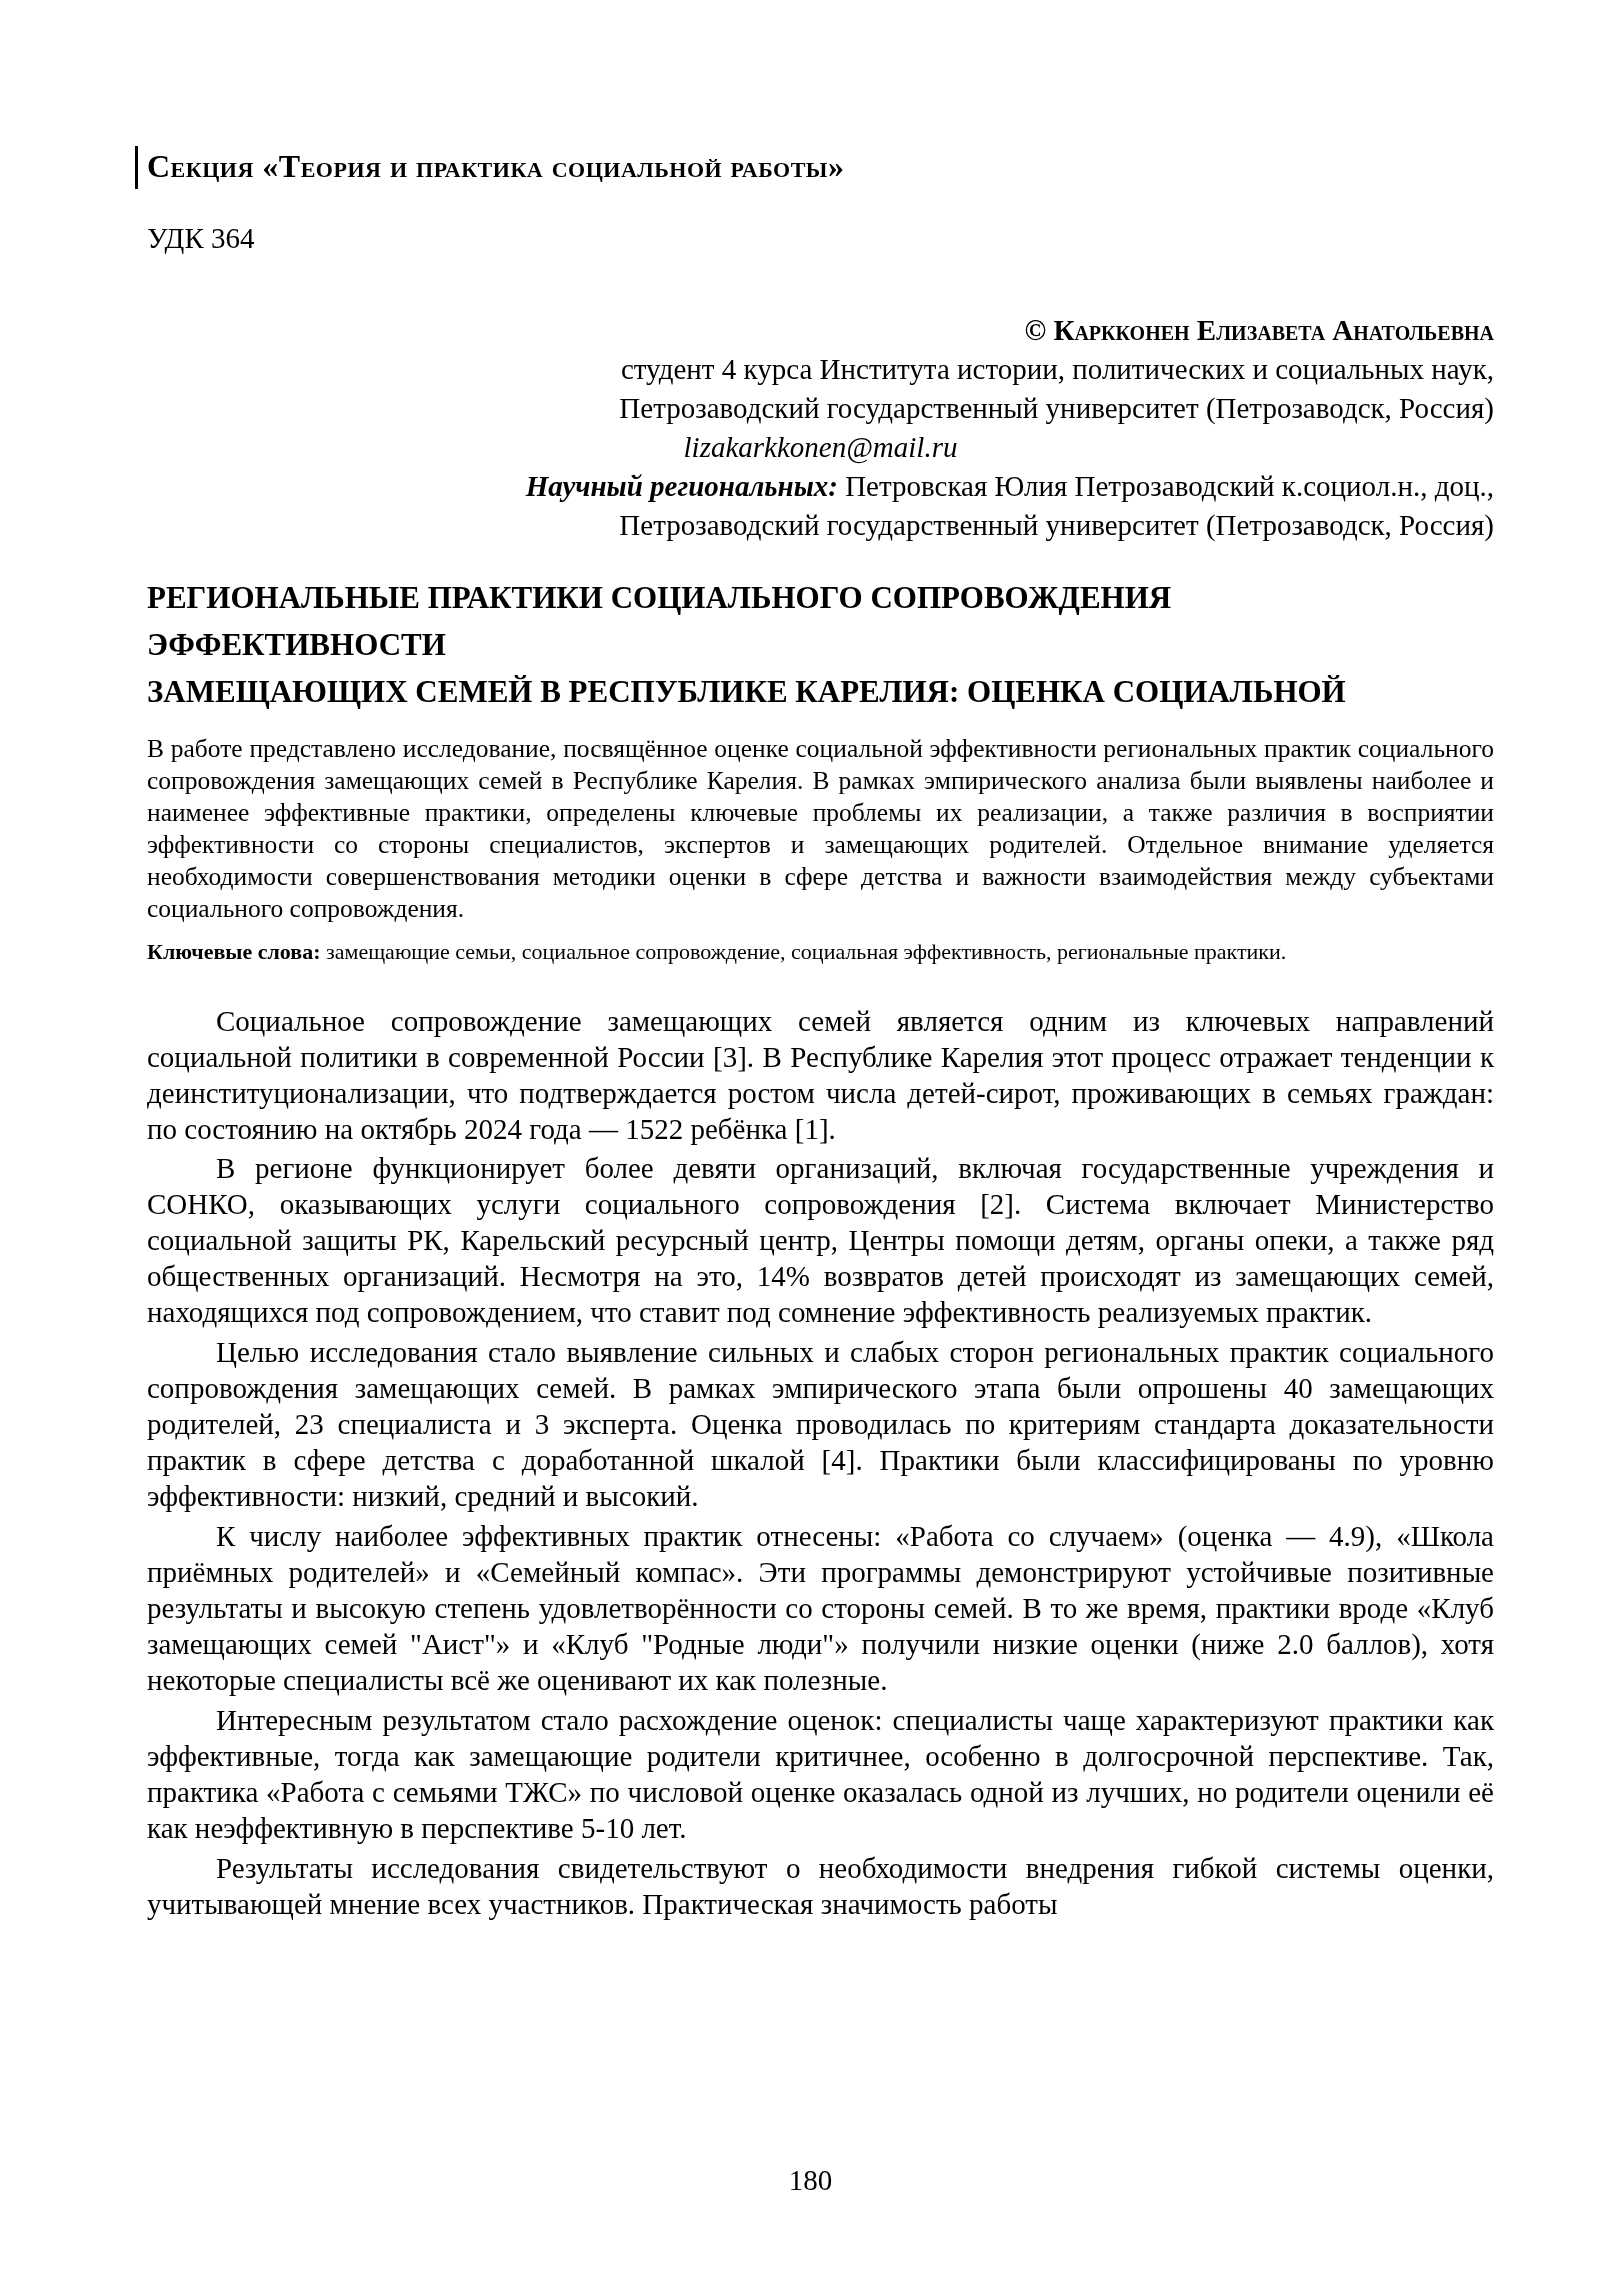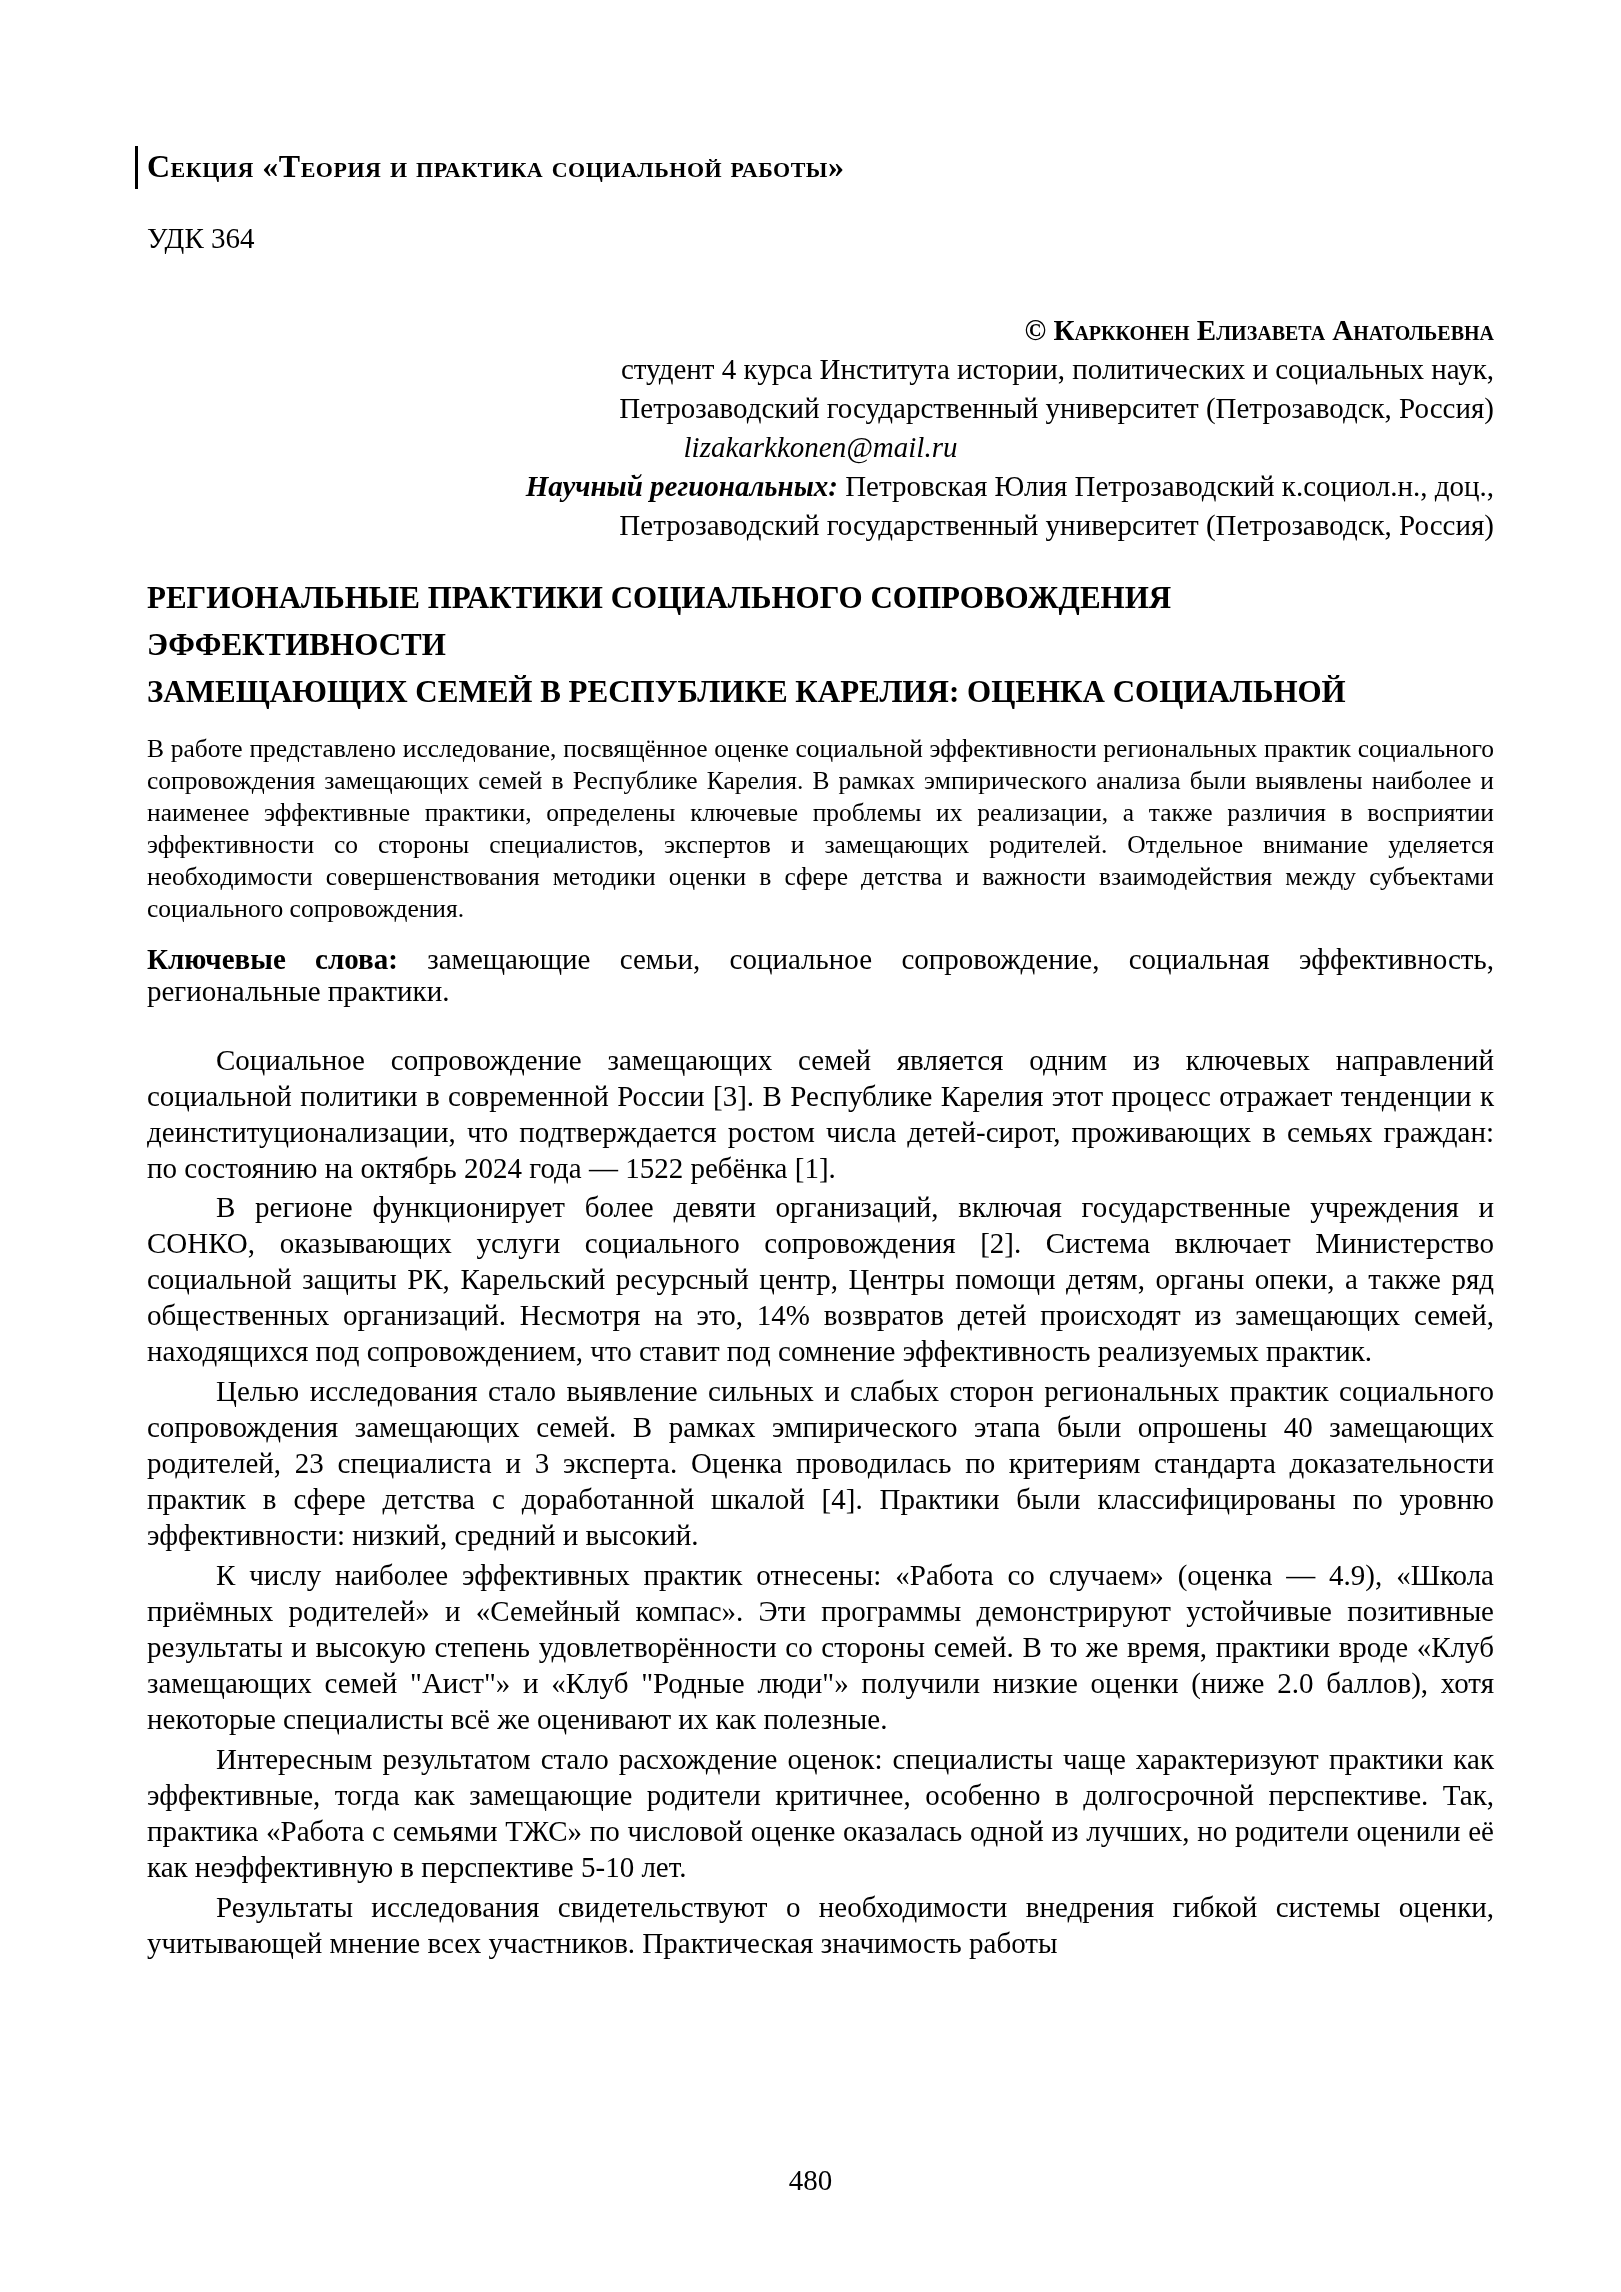--- a/index.html
+++ b/index.html
@@ -70,22 +70,22 @@
     font-weight: bold;
   }
   
   .abstract {
     margin-top: 17.6px;
     font-size: 25.5px;
     line-height: 32px;
     text-align: justify;
   }
   .keywords {
-    margin-top: 18px;
-    font-size: 29px;
+    margin-top: 11px;
+    font-size: 22px;
     line-height: 32px;
     text-align: justify;
   }
   .keywords-label {
     font-weight: bold;
   }
   
   .body-text {
     margin-top: 35px;
     font-size: 29px;
@@ -145,16 +145,16 @@
 
   <div class="body-text">
     <p>Социальное сопровождение замещающих семей является одним из ключевых направлений социальной политики в современной России [3]. В Республике Карелия этот процесс отражает тенденции к деинституционализации, что подтверждается ростом числа детей-сирот, проживающих в семьях граждан: по состоянию на октябрь 2024 года — 1522 ребёнка [1].</p>
     <p>В регионе функционирует более девяти организаций, включая государственные учреждения и СОНКО, оказывающих услуги социального сопровождения [2]. Система включает Министерство социальной защиты РК, Карельский ресурсный центр, Центры помощи детям, органы опеки, а также ряд общественных организаций. Несмотря на это, 14% возвратов детей происходят из замещающих семей, находящихся под сопровождением, что ставит под сомнение эффективность реализуемых практик.</p>
     <p>Целью исследования стало выявление сильных и слабых сторон региональных практик социального сопровождения замещающих семей. В рамках эмпирического этапа были опрошены 40 замещающих родителей, 23 специалиста и 3 эксперта. Оценка проводилась по критериям стандарта доказательности практик в сфере детства с доработанной шкалой [4]. Практики были классифицированы по уровню эффективности: низкий, средний и высокий.</p>
     <p>К числу наиболее эффективных практик отнесены: «Работа со случаем» (оценка — 4.9), «Школа приёмных родителей» и «Семейный компас». Эти программы демонстрируют устойчивые позитивные результаты и высокую степень удовлетворённости со стороны семей. В то же время, практики вроде «Клуб замещающих семей "Аист"» и «Клуб "Родные люди"» получили низкие оценки (ниже 2.0 баллов), хотя некоторые специалисты всё же оценивают их как полезные.</p>
     <p>Интересным результатом стало расхождение оценок: специалисты чаще характеризуют практики как эффективные, тогда как замещающие родители критичнее, особенно в долгосрочной перспективе. Так, практика «Работа с семьями ТЖС» по числовой оценке оказалась одной из лучших, но родители оценили её как неэффективную в перспективе 5-10 лет.</p>
     <p>Результаты исследования свидетельствуют о необходимости внедрения гибкой системы оценки, учитывающей мнение всех участников. Практическая значимость работы</p>
   </div>
 
-  <div class="page-number">480</div>
+  <div class="page-number">180</div>
 
 </div>
 
 
 </body></html>

